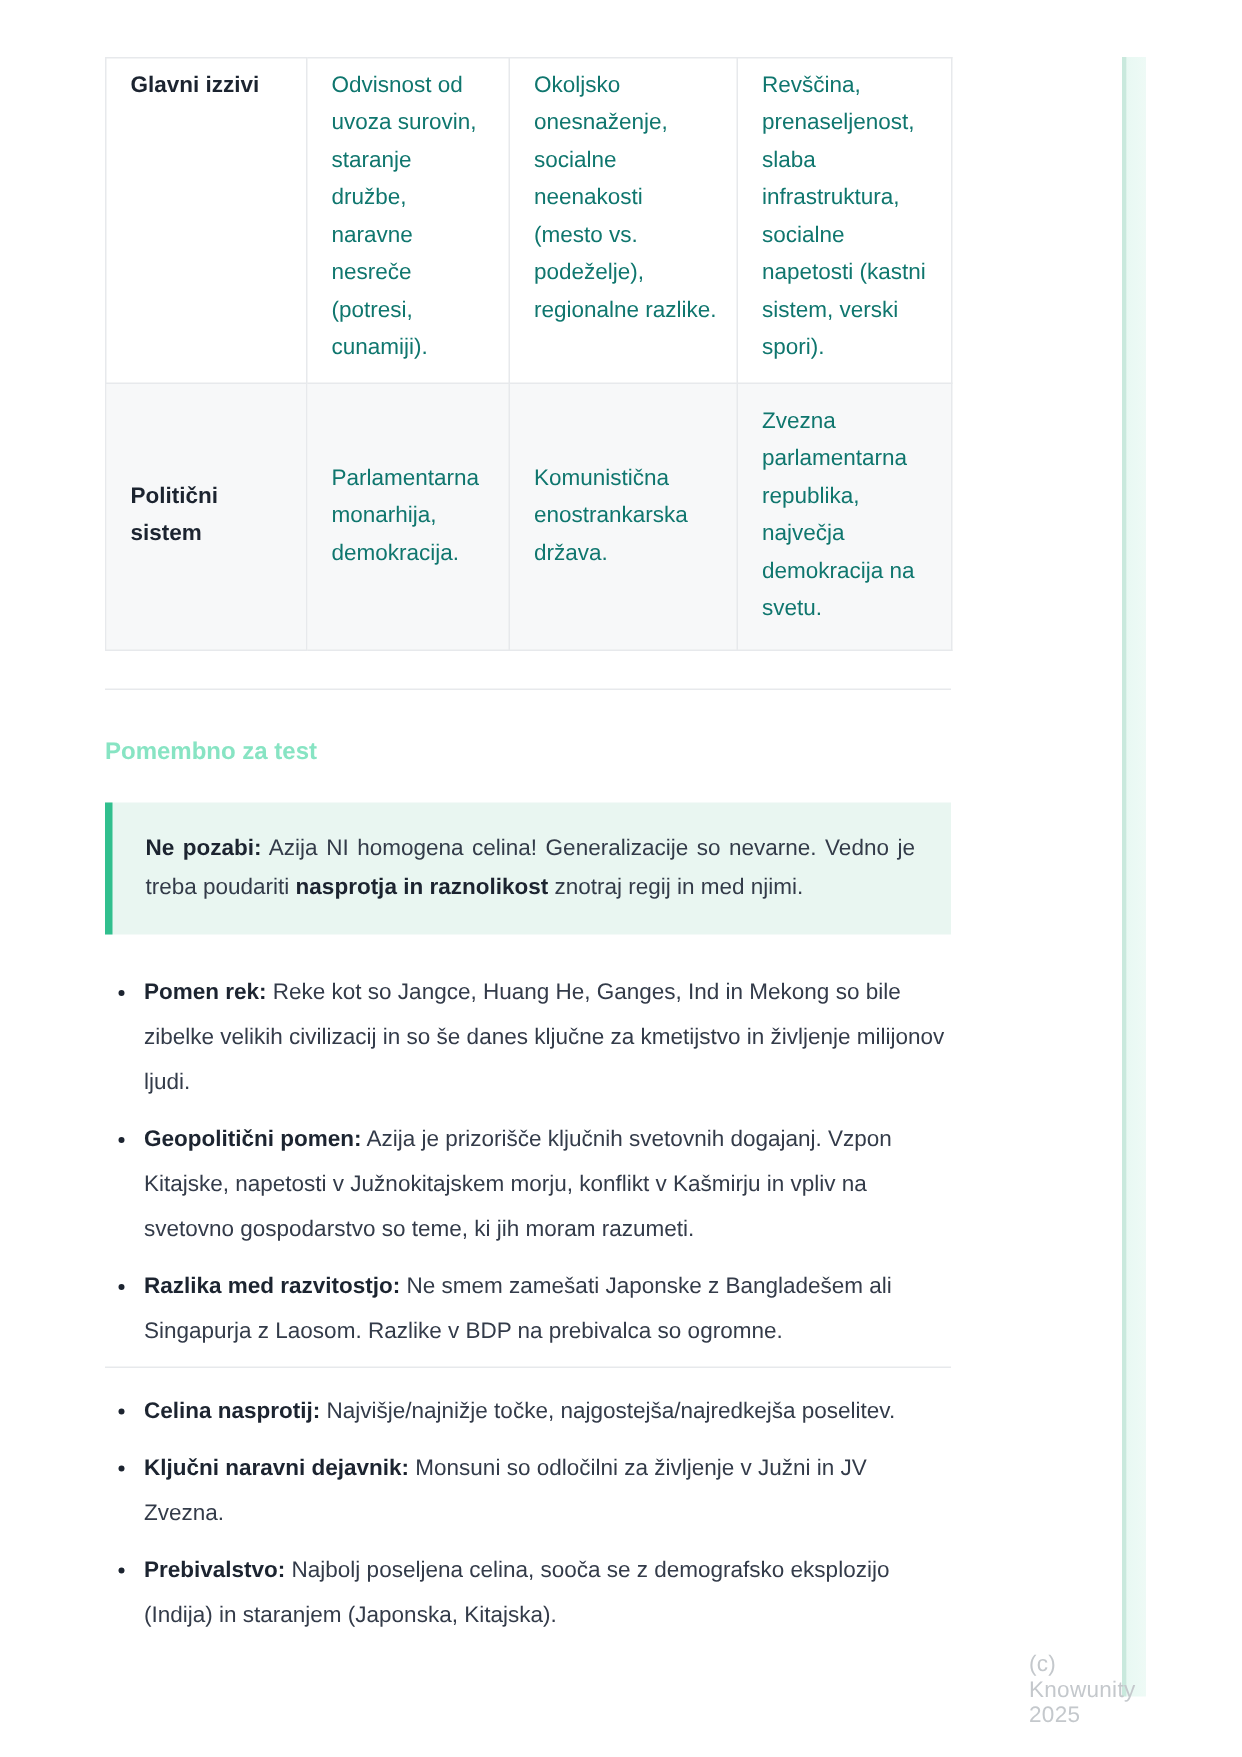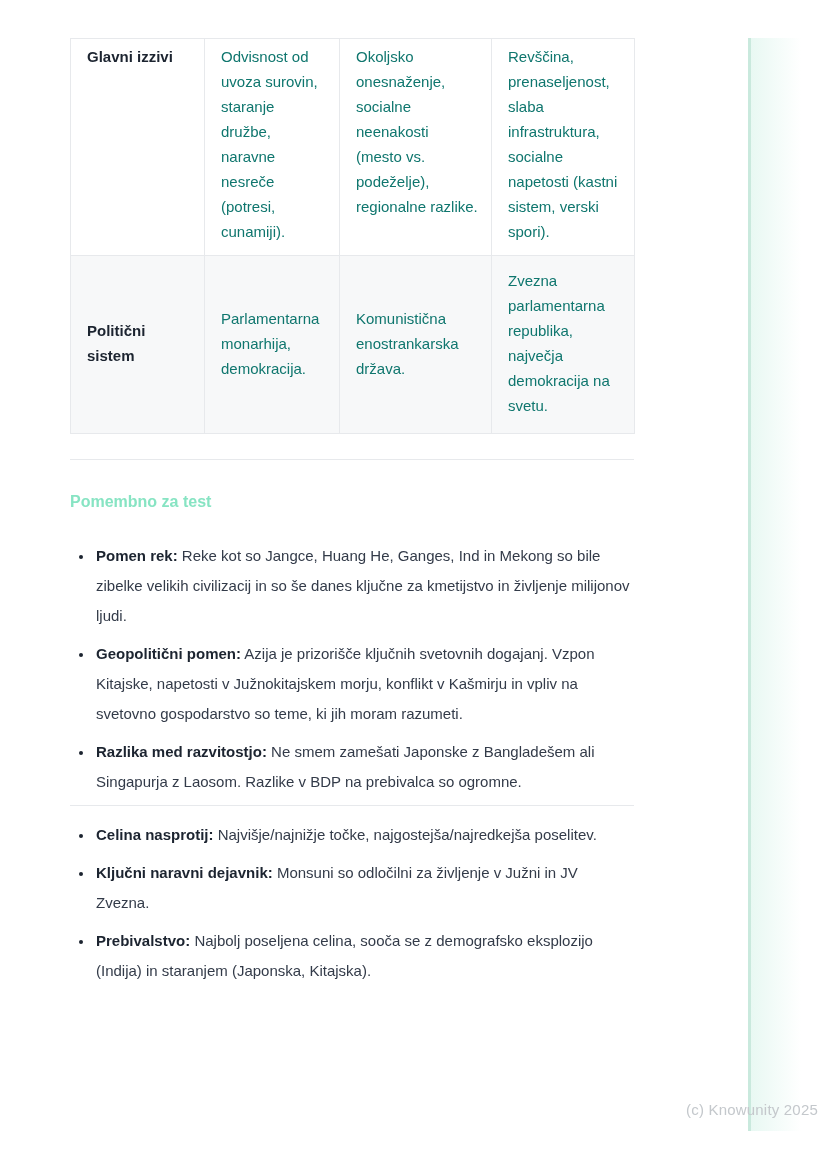--- a/index.html
+++ b/index.html
@@ -1,19 +1,19 @@
 <!DOCTYPE html>
 <html><head>
 <meta charset="utf-8">
 <style>
   * { margin: 0; padding: 0; box-sizing: border-box; }
   html, body { background: #ffffff; }
   .page {
     position: relative;
-    width: 828px;
+    width: 764px;
     height: 1171px;
     background: #ffffff;
     font-family: "Liberation Sans", sans-serif;
     color: #333b49;
     overflow: hidden;
   }
   
   .edge-band {
     position: absolute;
     left: 751px; top: 38px;
@@ -130,20 +130,23 @@
           <td>Komunistična enostrankarska država.</td>
           <td>Zvezna parlamentarna republika, največja demokracija na svetu.</td>
         </tr>
       </tbody>
     </table>
 
     <hr class="divider divider-1">
 
     <h2 class="section-title title-test">Pomembno za test</h2>
 
+    <div class="callout">
+      <span class="b">Ne pozabi:</span><span> Azija NI homogena celina! Generalizacije so nevarne. Vedno je treba poudariti </span><span class="b">nasprotja in raznolikost</span><span> znotraj regij in med njimi.</span>
+    </div>
 
     <ul class="bullets">
       <li>
         <span class="b">Pomen rek:</span><span> Reke kot so Jangce, Huang He, Ganges, Ind in Mekong so bile zibelke velikih civilizacij in so še danes ključne za kmetijstvo in življenje milijonov ljudi.</span>
       </li>
       <li>
         <span class="b">Geopolitični pomen:</span><span> Azija je prizorišče ključnih svetovnih dogajanj. Vzpon Kitajske, napetosti v Južnokitajskem morju, konflikt v Kašmirju in vpliv na svetovno gospodarstvo so teme, ki jih moram razumeti.</span>
       </li>
       <li>
         <span class="b">Razlika med razvitostjo:</span><span> Ne smem zamešati Japonske z Bangladešem ali Singapurja z Laosom. Razlike v BDP na prebivalca so ogromne.</span>

